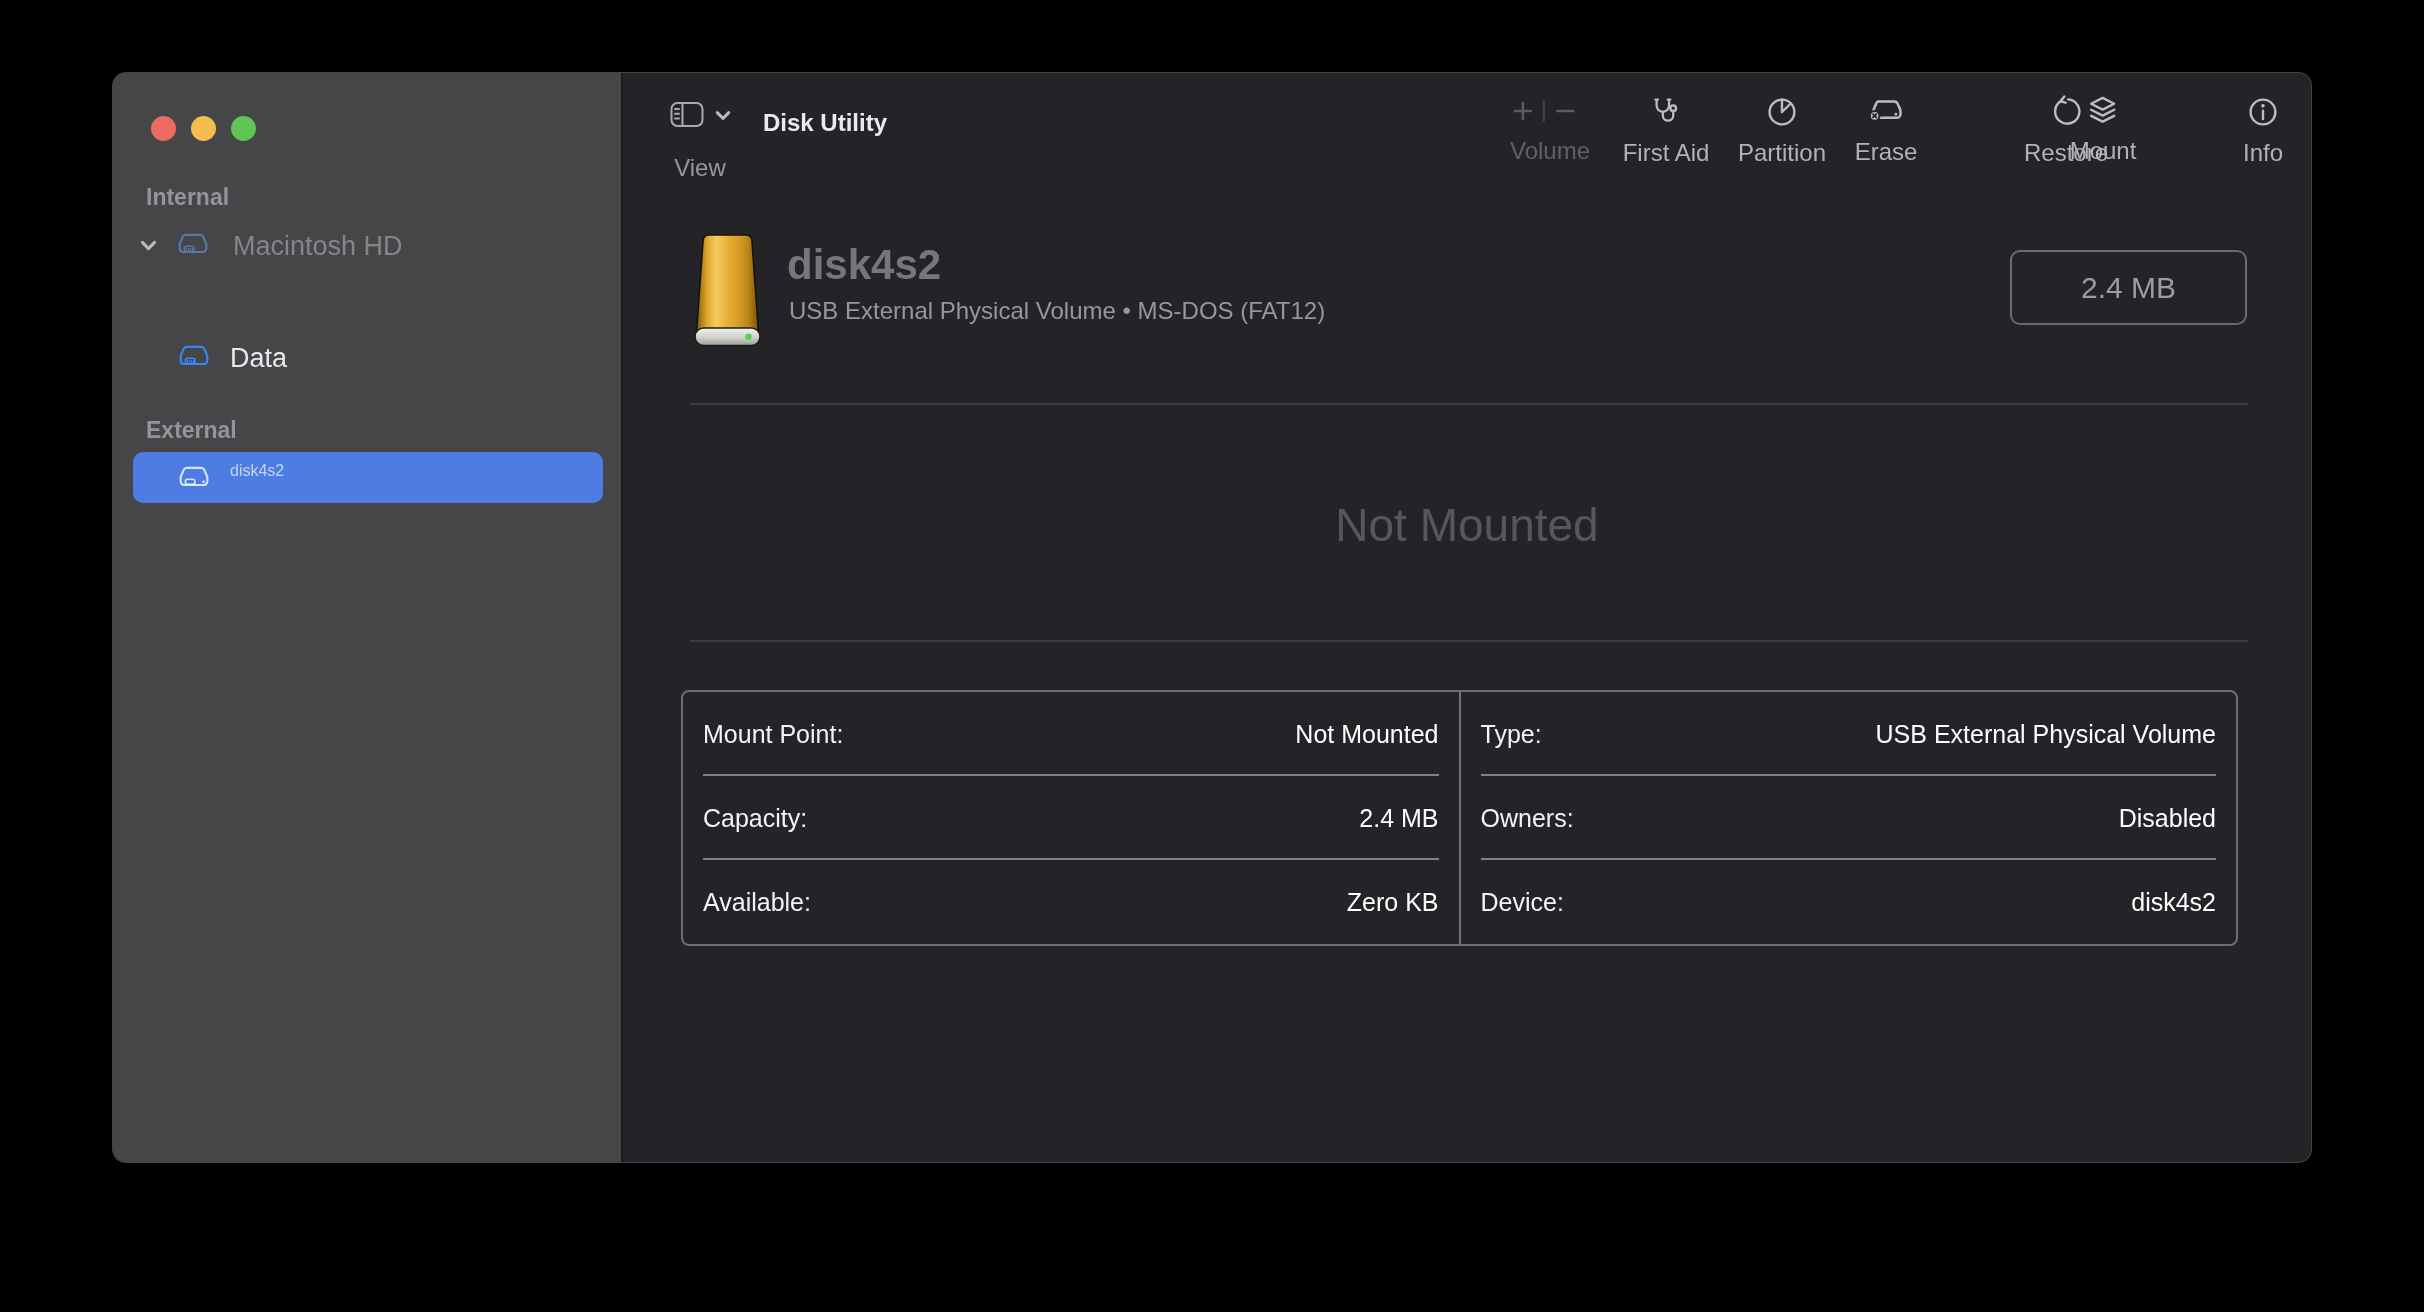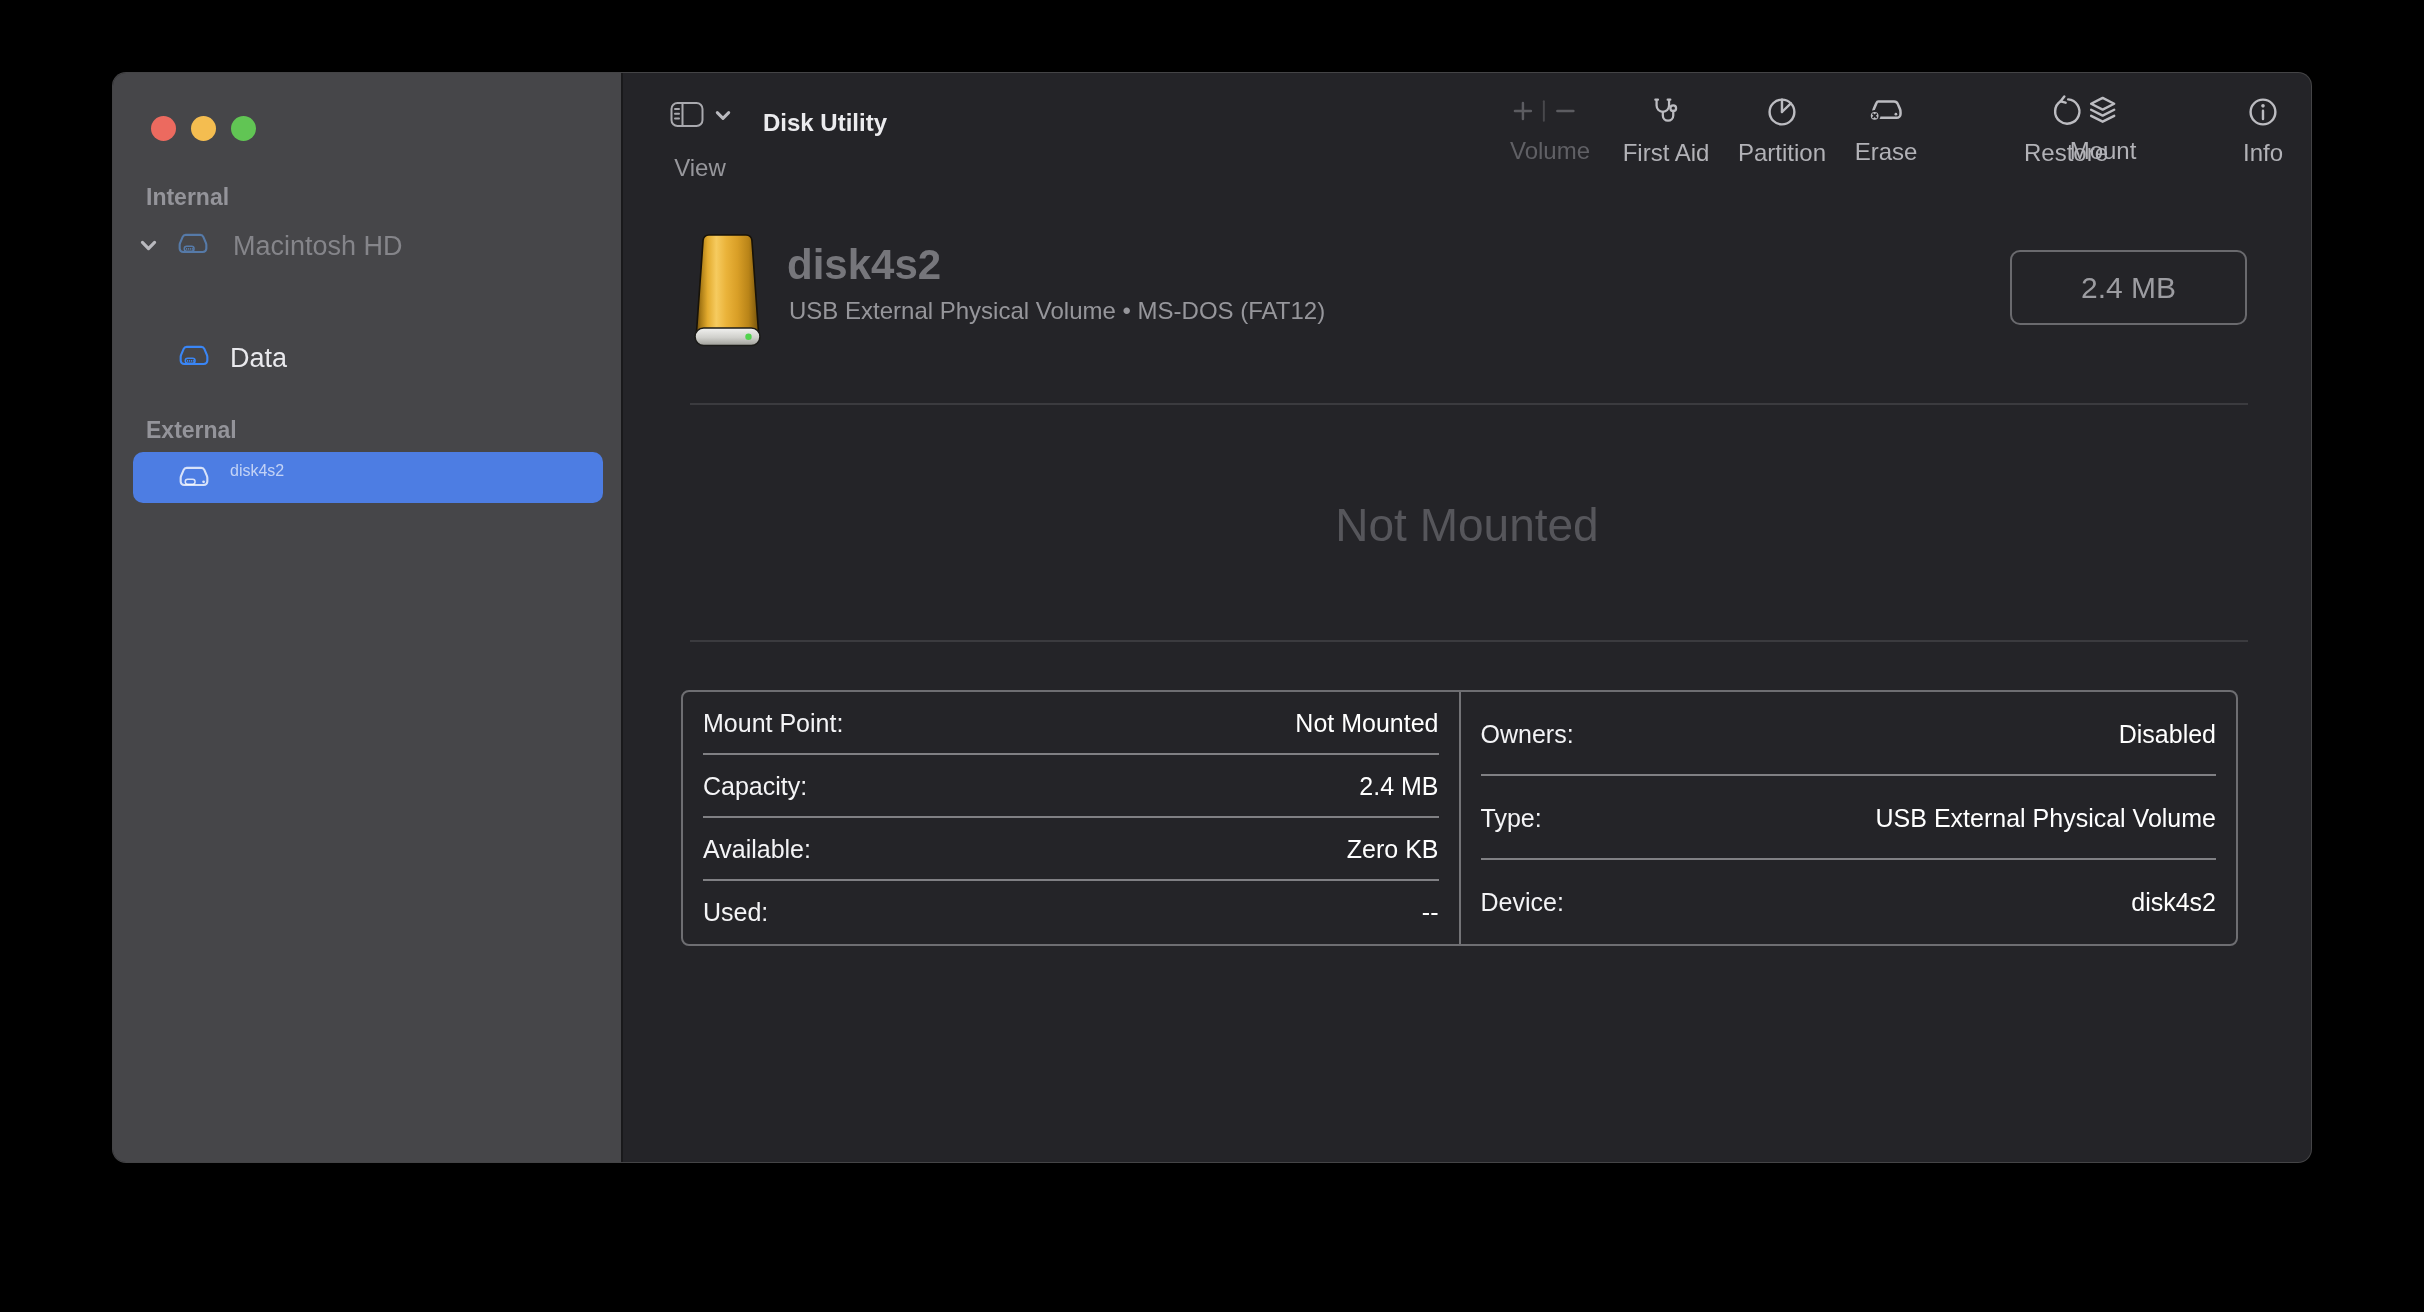--- a/index.html
+++ b/index.html
@@ -297,34 +297,30 @@
         <span class="dvalue">Not Mounted</span>
       </div>
       <div class="drow">
         <span class="dlabel">Capacity:</span>
         <span class="dvalue">2.4 MB</span>
       </div>
       <div class="drow">
         <span class="dlabel">Available:</span>
         <span class="dvalue">Zero KB</span>
       </div>
-      <div class="drow">
-        <span class="dlabel">Used:</span>
-        <span class="dvalue">--</span>
-      </div>
     </div>
     <div class="dcol">
+      <div class="drow">
+        <span class="dlabel">Type:</span>
+        <span class="dvalue">USB External Physical Volume</span>
+      </div>
       <div class="drow">
         <span class="dlabel">Owners:</span>
         <span class="dvalue">Disabled</span>
       </div>
       <div class="drow">
-        <span class="dlabel">Type:</span>
-        <span class="dvalue">USB External Physical Volume</span>
-      </div>
-      <div class="drow">
         <span class="dlabel">Device:</span>
         <span class="dvalue">disk4s2</span>
       </div>
     </div>
   </div>
 
 </div>
 
 </body></html>

